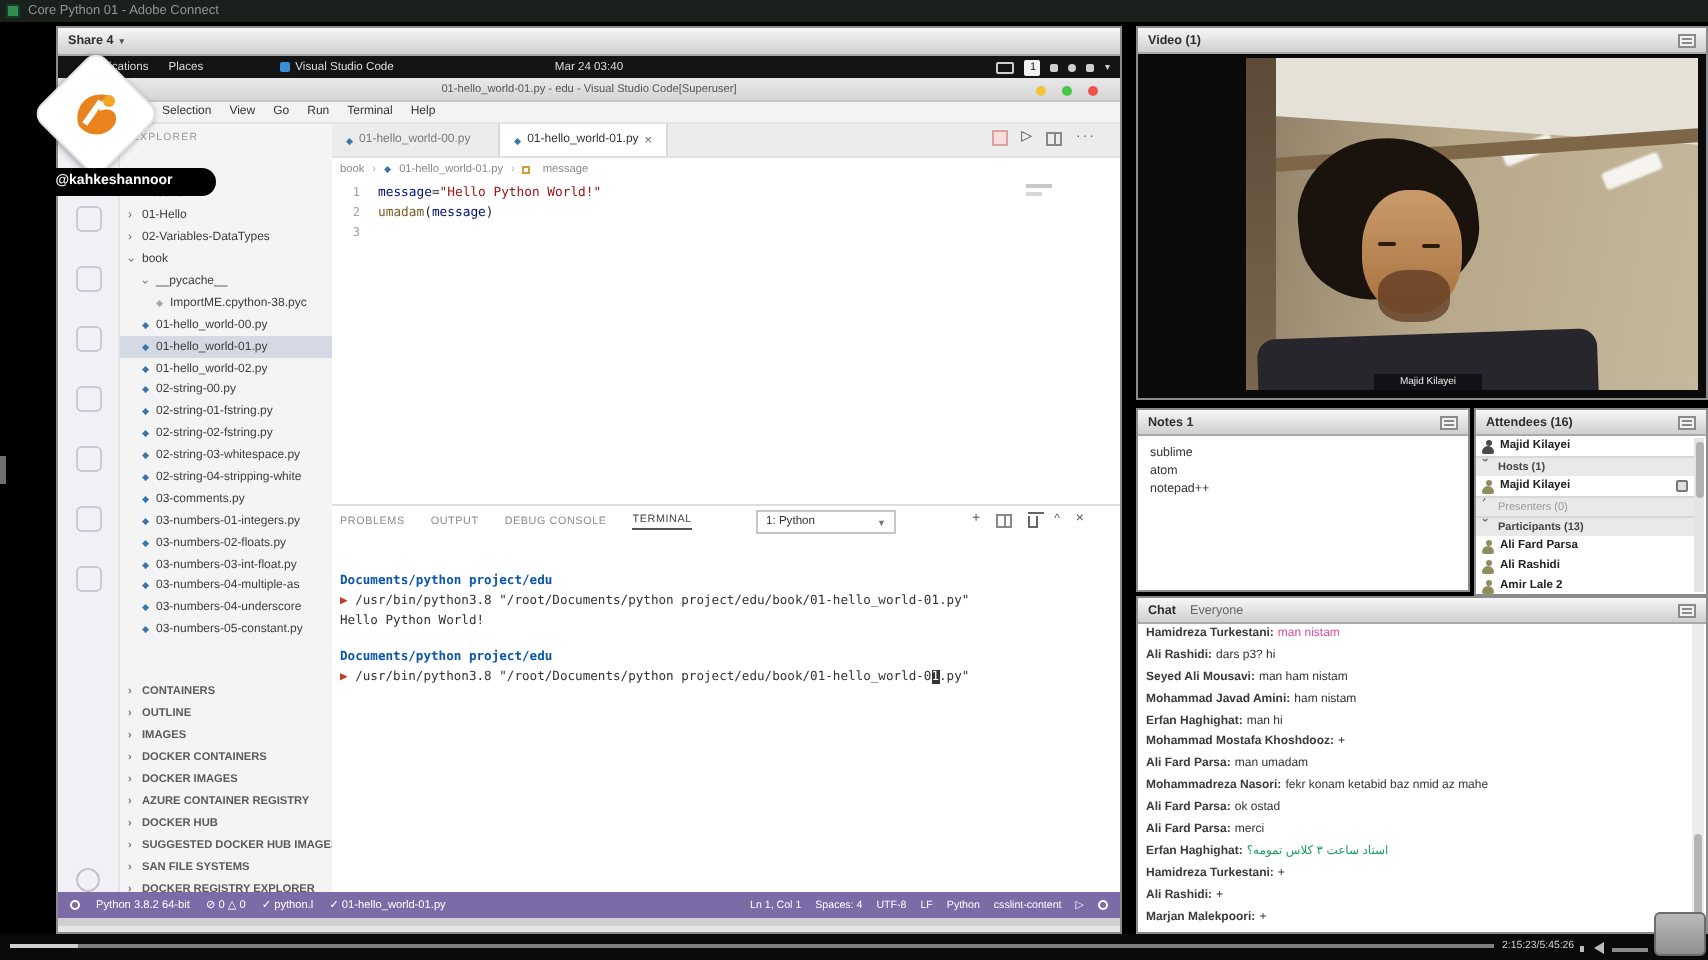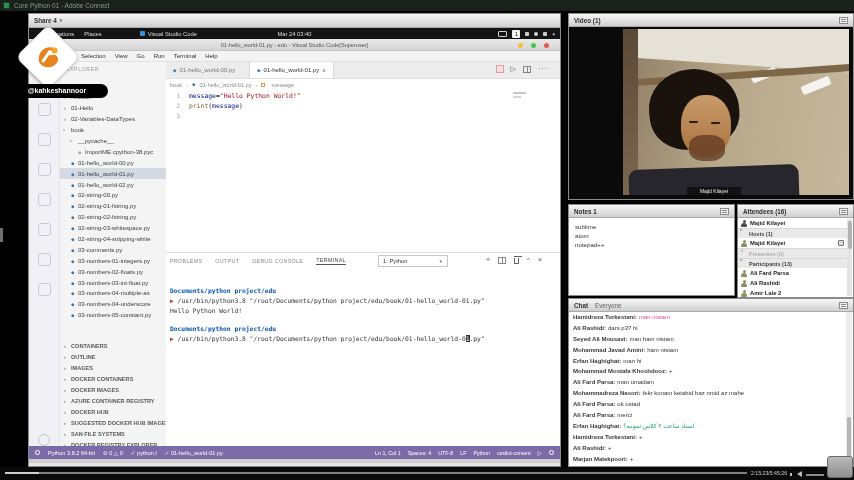--- a/index.html
+++ b/index.html
@@ -407,21 +407,21 @@
         <span>book</span>
         <span class="crumb-sep">›</span>
         <span class="py-d">◆</span>
         <span>01-hello_world-01.py</span>
         <span class="crumb-sep">›</span>
         <span class="crumb-box"></span>
         <span>message</span>
       </div>
       <div id="code-lines">
           <div class="code-line"><span class="ln">1</span><span class="tok-var">message</span><span class="tok-op">=</span><span class="tok-str">"Hello Python World!"</span></div>
-          <div class="code-line"><span class="ln">2</span><span class="tok-fn">print</span><span class="tok-op">(</span><span class="tok-var">message</span><span class="tok-op">)</span></div>
+          <div class="code-line"><span class="ln">2</span><span class="tok-fn">umadam</span><span class="tok-op">(</span><span class="tok-var">message</span><span class="tok-op">)</span></div>
           <div class="code-line"><span class="ln">3</span></div>
         </div>
       <div id="minimap1"></div>
       <div id="minimap2"></div>
 
       <div id="tdivider"></div>
       <div id="ttabs">
 
       <span class="ttab">PROBLEMS</span>
           <span class="ttab">OUTPUT</span>

